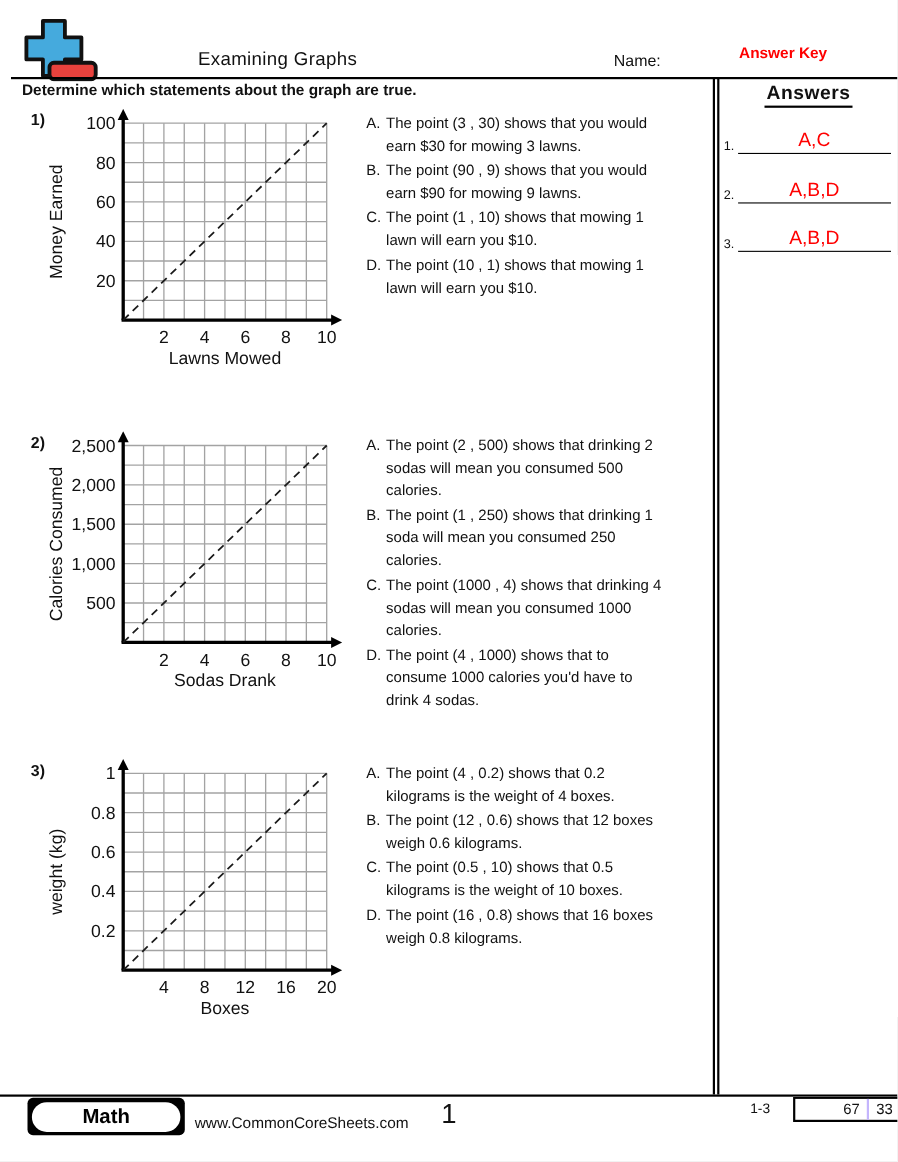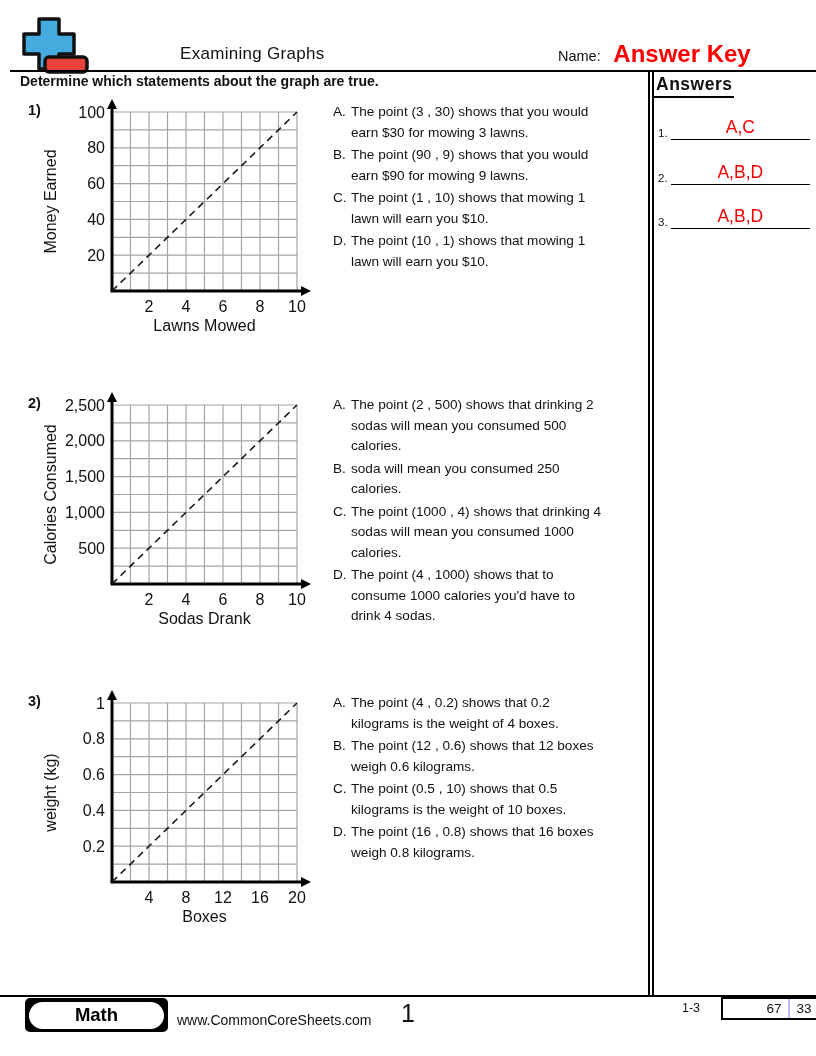--- a/index.html
+++ b/index.html
@@ -3,29 +3,29 @@
 <meta charset="utf-8">
 <style>
   html,body{margin:0;padding:0;background:#e9e9e9;}
   .page{position:relative;width:816px;height:1056px;background:#ffffff;margin:0 auto;
         font-family:"Liberation Sans",sans-serif;color:#111;overflow:hidden;}
 
   
   .logo{position:absolute;left:14px;top:16px;}
   .title{position:absolute;left:180px;top:44px;width:300px;font-size:17px;letter-spacing:.3px;}
   .name-label{position:absolute;left:558px;top:48px;font-size:14.5px;text-align:center;}
-  .name-value{position:absolute;left:612px;top:40px;width:140px;text-align:center;
-              font-size:24px;font-weight:bold;}
+  .name-value{position:absolute;left:612px;top:40px;width:140px;text-align:right;
+              font-size:14px;font-weight:bold;}
   .header-rule{position:absolute;left:10px;right:0;top:70px;border-top:2.5px solid #000;}
   .instruction{position:absolute;left:20px;top:73px;font-size:14px;font-weight:bold;}
 
   
   .vrule{position:absolute;left:648px;top:70px;height:925px;border-left:6px double #000;}
   .answers-panel{position:absolute;left:654px;top:70px;width:162px;height:925px;}
-  .answers-title{position:absolute;left:0;right:0;top:4px;text-align:left;}
+  .answers-title{position:absolute;left:0;right:0;top:4px;text-align:center;}
   .answers-title span{display:inline-block;font-size:17.5px;font-weight:bold;letter-spacing:.5px;
                       border-bottom:2.5px solid #000;padding:0 2px 1px 2px;}
   .answer-row{position:absolute;left:4px;right:6px;display:flex;align-items:flex-end;}
   .answer-number{font-size:11.5px;margin-right:3px;padding-bottom:1px;}
   .answer-value{flex:1;text-align:center;font-size:17.5px;font-weight:normal;
                 border-bottom:1.6px solid #000;padding-bottom:2px;line-height:20px;}
 
   
   .problem{position:absolute;left:20px;width:628px;height:255px;}
   .problem-number{position:absolute;left:8px;top:3px;font-size:14.5px;font-weight:bold;}
@@ -197,20 +197,21 @@
     </div>
     <div class="statements">
         <div class="statement">
           <span class="st-label">A.</span>
           <div class="st-line">The point (2 , 500) shows that drinking 2</div>
           <div class="st-line">sodas will mean you consumed 500</div>
           <div class="st-line">calories.</div>
         </div>
         <div class="statement">
           <span class="st-label">B.</span>
+          <div class="st-line">The point (1 , 250) shows that drinking 1</div>
           <div class="st-line">soda will mean you consumed 250</div>
           <div class="st-line">calories.</div>
         </div>
         <div class="statement">
           <span class="st-label">C.</span>
           <div class="st-line">The point (1000 , 4) shows that drinking 4</div>
           <div class="st-line">sodas will mean you consumed 1000</div>
           <div class="st-line">calories.</div>
         </div>
         <div class="statement">

